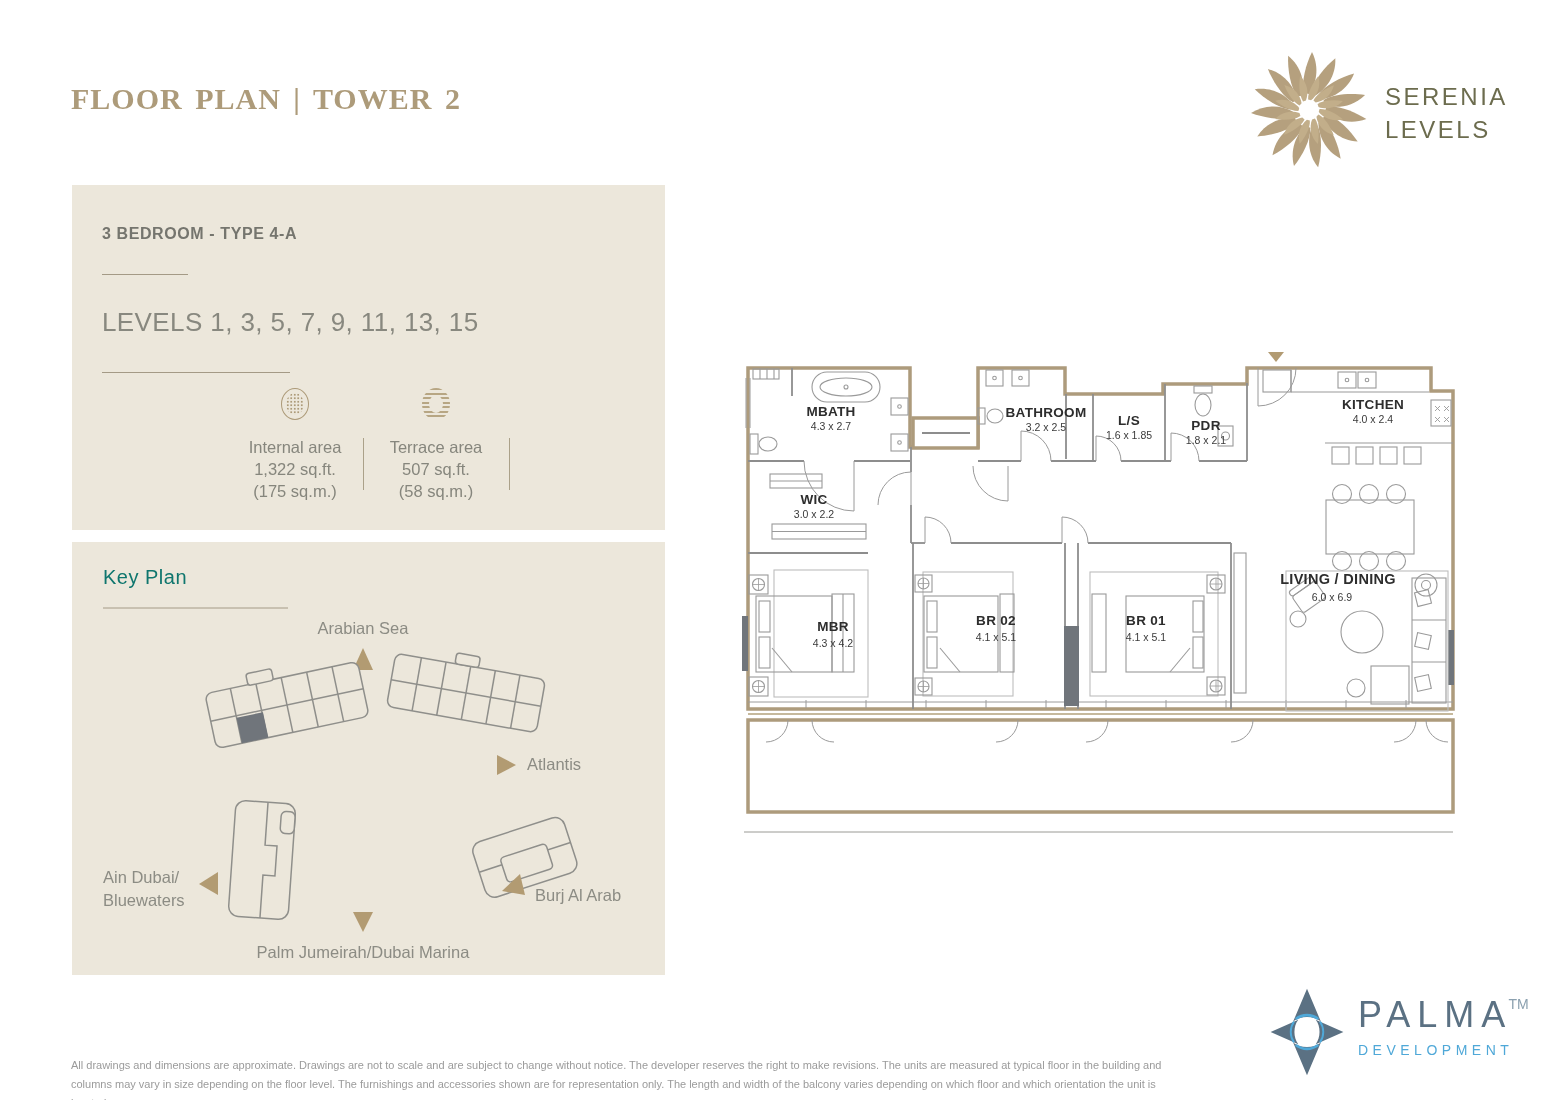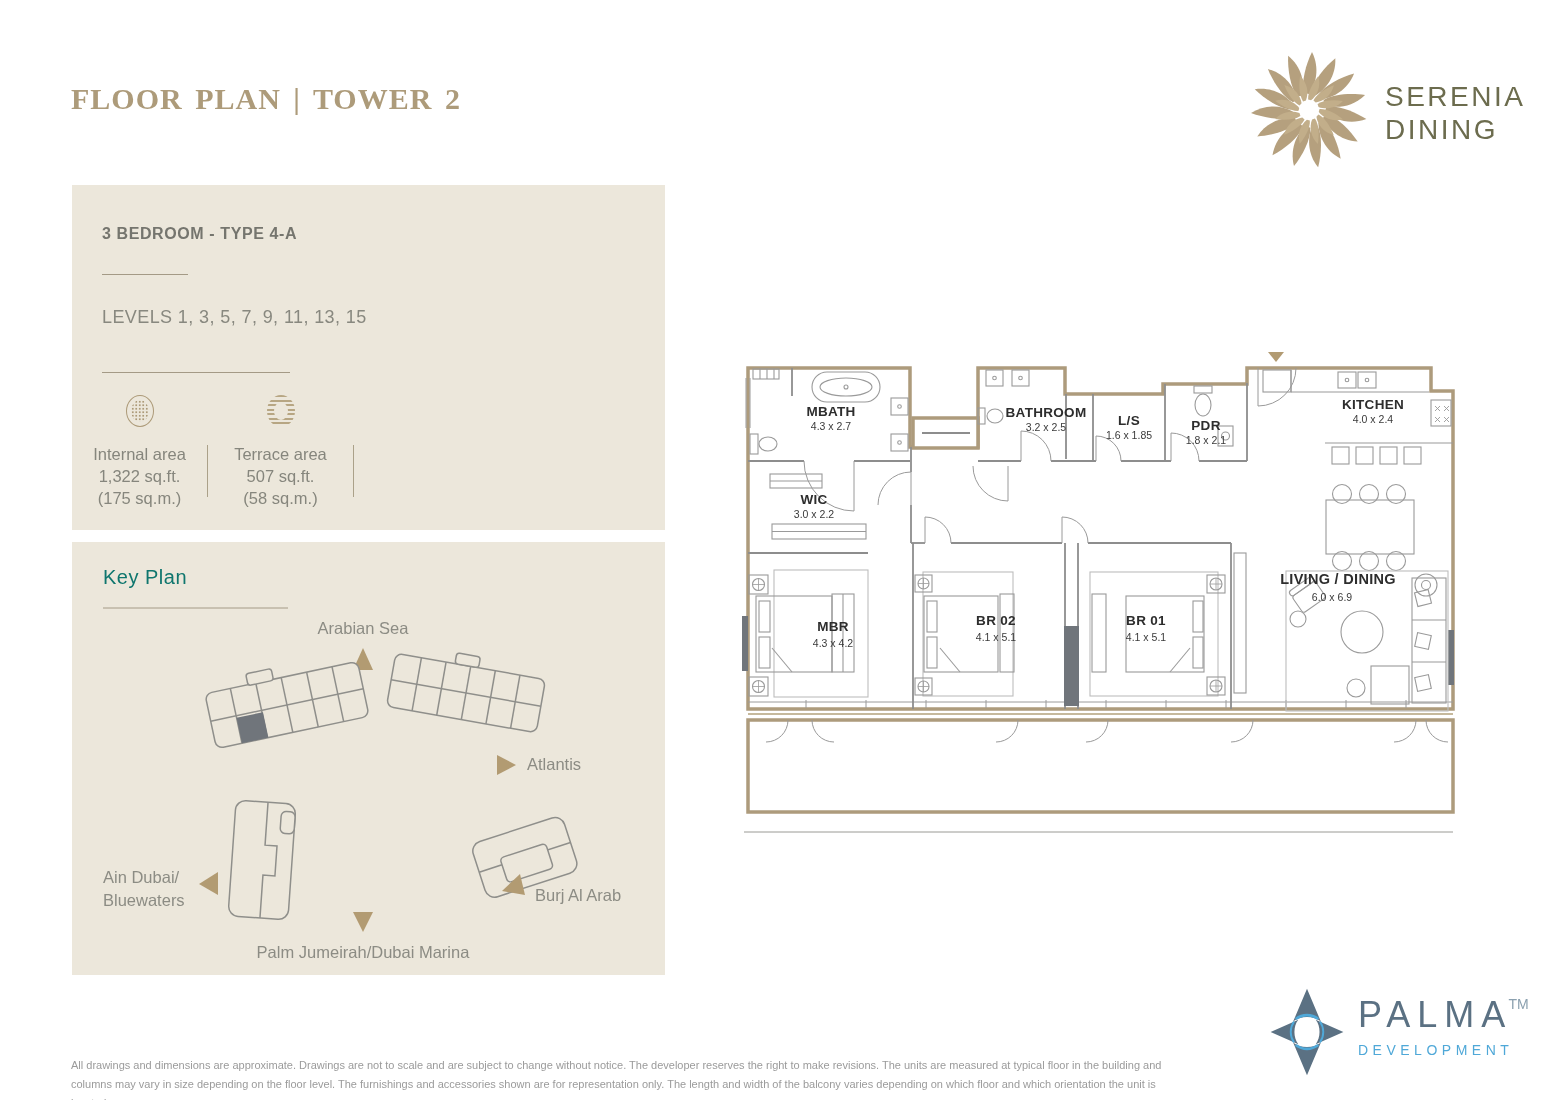--- a/index.html
+++ b/index.html
@@ -11,37 +11,37 @@
   
   .page-title {
     position:absolute; left:71px; top:82px;
     font-family:"Liberation Serif", serif; font-weight:700;
     font-size:30px; letter-spacing:1px; color:#ad9b7a; word-spacing:4px;
   }
   .brand { position:absolute; left:1243px; top:40px; width:320px; height:160px; }
   .brand-burst { position:absolute; left:0; top:0; }
   .brand-text {
     position:absolute; left:142px; top:40px; color:#6c6c4e;
-    font-size:28px; letter-spacing:2.5px; line-height:33px; font-weight:400;
+    font-size:24px; letter-spacing:2.5px; line-height:33px; font-weight:400;
   }
   
   .panel { position:absolute; left:72px; width:593px; background:#ece7db; }
   .panel-unit { top:185px; height:345px; }
   .panel-key  { top:542px; height:433px; }
   .unit-title {
     position:absolute; left:30px; top:40px; font-size:16px; font-weight:700;
     letter-spacing:0.6px; color:#75756e;
   }
   .rule { position:absolute; left:30px; height:0; border-top:1px solid #a49a86; }
   .rule-1 { top:89px;  width:86px; }
   .rule-2 { top:187px; width:188px; }
   .levels-label {
-    position:absolute; left:30px; top:122px; font-size:18px; color:#88887f; letter-spacing:0.4px;
-  }
-  .areas-row { position:absolute; left:0; top:210px; width:593px; display:flex; align-items:flex-start; }
+    position:absolute; left:30px; top:122px; font-size:26px; color:#88887f; letter-spacing:0.4px;
+  }
+  .areas-row { position:absolute; left:0; top:203px; width:593px; display:flex; align-items:flex-start;justify-content:center; }
   .area-col { text-align:center; padding-top:0; }
   .area-col-1 { width:135px; }
   .area-col-2 { width:145px; border-left:1px solid #b2a avoid; }
   .area-col-2, .area-col-3 { border-left:0; }
   .area-divider { width:1px; height:52px; background:#aba189; margin-top:50px; }
   .area-icon { display:inline-block; width:28px; height:32px; margin-bottom:12px; position:relative; }
   .icon-internal { border:1.6px solid #ac9a78; border-radius:50%; }
   .icon-internal::after {
     content:''; position:absolute; inset:4px; border-radius:50%;
     background-image:radial-gradient(#ac9a78 1px, rgba(0,0,0,0) 1.1px);
@@ -117,21 +117,21 @@
         <use href="#petalI" transform="rotate(192)"></use>
           <use href="#petalI" transform="rotate(222)"></use>
         <use href="#petalI" transform="rotate(252)"></use>
           <use href="#petalI" transform="rotate(282)"></use>
         <use href="#petalI" transform="rotate(312)"></use>
           <use href="#petalI" transform="rotate(342)"></use>
       </g>
     </svg>
     <div class="brand-text">
       <div>SERENIA</div>
-      <div>DINING</div>
+      <div>LEVELS</div>
     </div>
   </div>
 
   <div class="panel panel-unit">
     <div class="unit-title">3 BEDROOM - TYPE 4-A</div>
     <div class="rule rule-1"></div>
     <div class="levels-label">LEVELS 1, 3, 5, 7, 9, 11, 13, 15</div>
     <div class="rule rule-2"></div>
     <div class="areas-row">
       <div class="area-col area-col-1">

